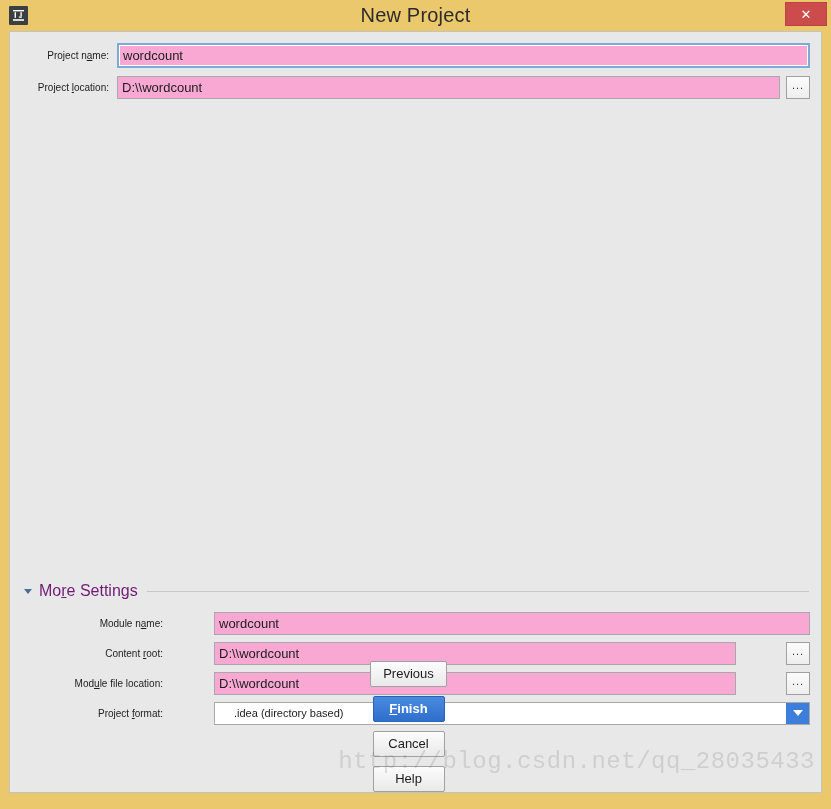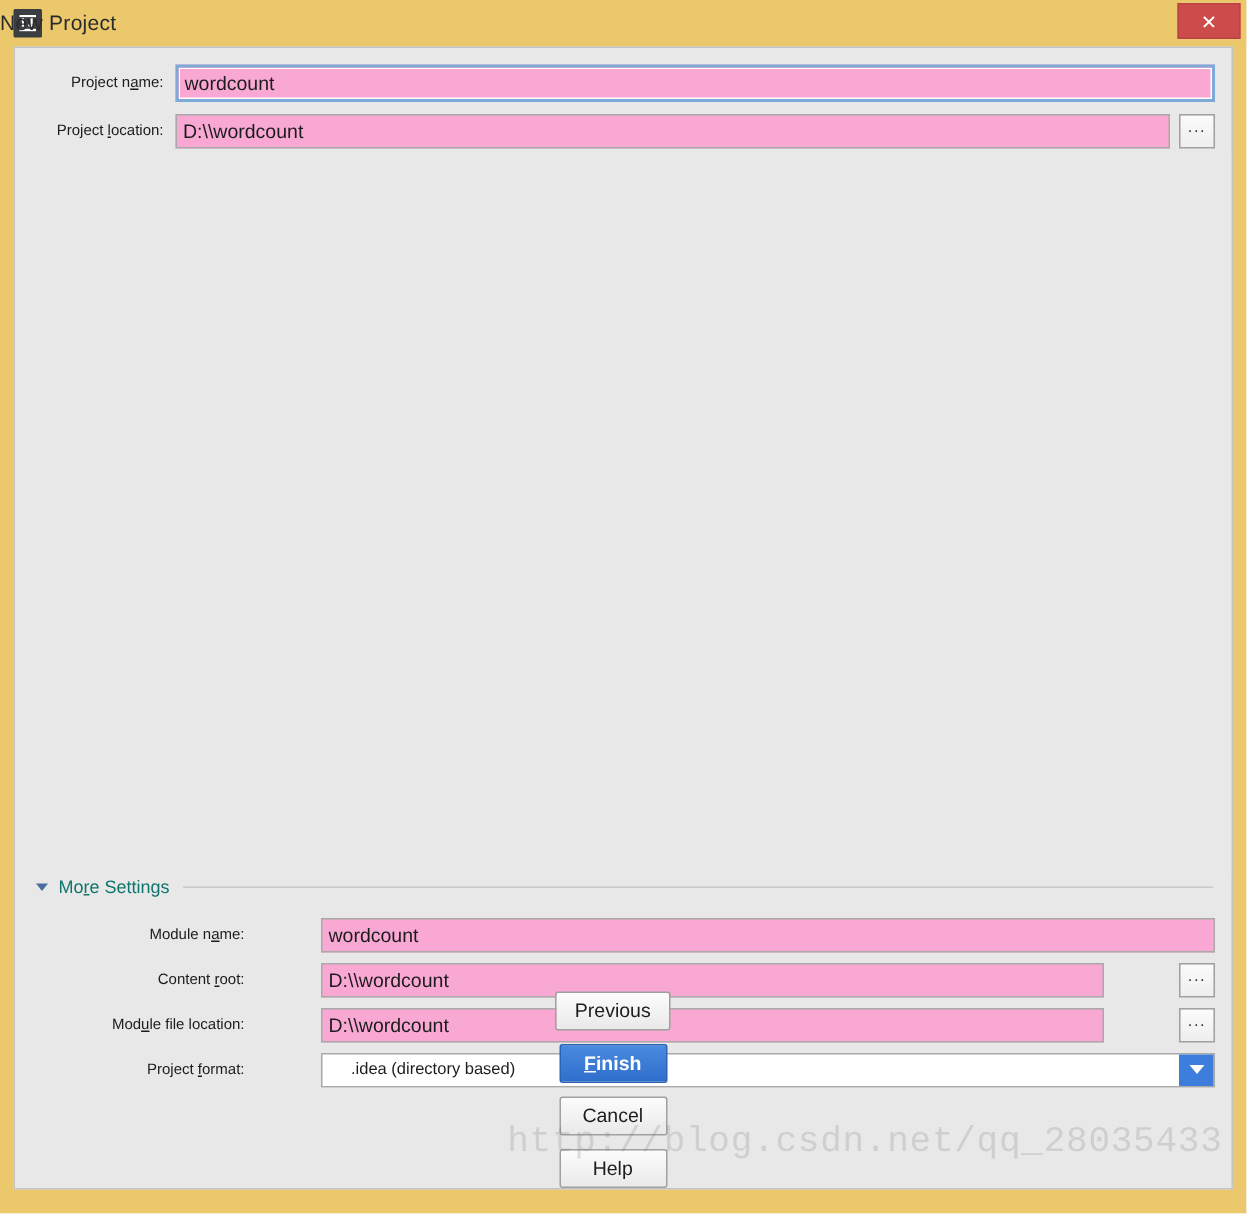--- a/index.html
+++ b/index.html
@@ -40,22 +40,22 @@
     align-items: center;
     justify-content: center;
     border-radius: 1px;
   }
   .title-icon svg { display: block; }
 
   .title-text {
     position: absolute;
     left: 0;
     right: 0;
-    text-align: left;
-    font-size: 14px;
+    text-align: center;
+    font-size: 20px;
     color: #2b2b2b;
     letter-spacing: 0.2px;
     line-height: 31px;
     pointer-events: none;
   }
 
   .close-button {
     position: absolute;
     right: 4px;
     top: 2px;
@@ -184,22 +184,22 @@
   }
   .ms-triangle {
     width: 0;
     height: 0;
     border-left: 4.5px solid transparent;
     border-right: 4.5px solid transparent;
     border-top: 5px solid #4a6e9c;
     margin-right: 7px;
   }
   .ms-title {
-    font-size: 12px;
-    color: #0f766e;
+    font-size: 16px;
+    color: #701a75;
     white-space: nowrap;
   }
   .ms-title u { text-decoration: underline; }
   .ms-line {
     flex: 1;
     height: 1px;
     background: #c8c8c8;
     margin-left: 9px;
   }
 

